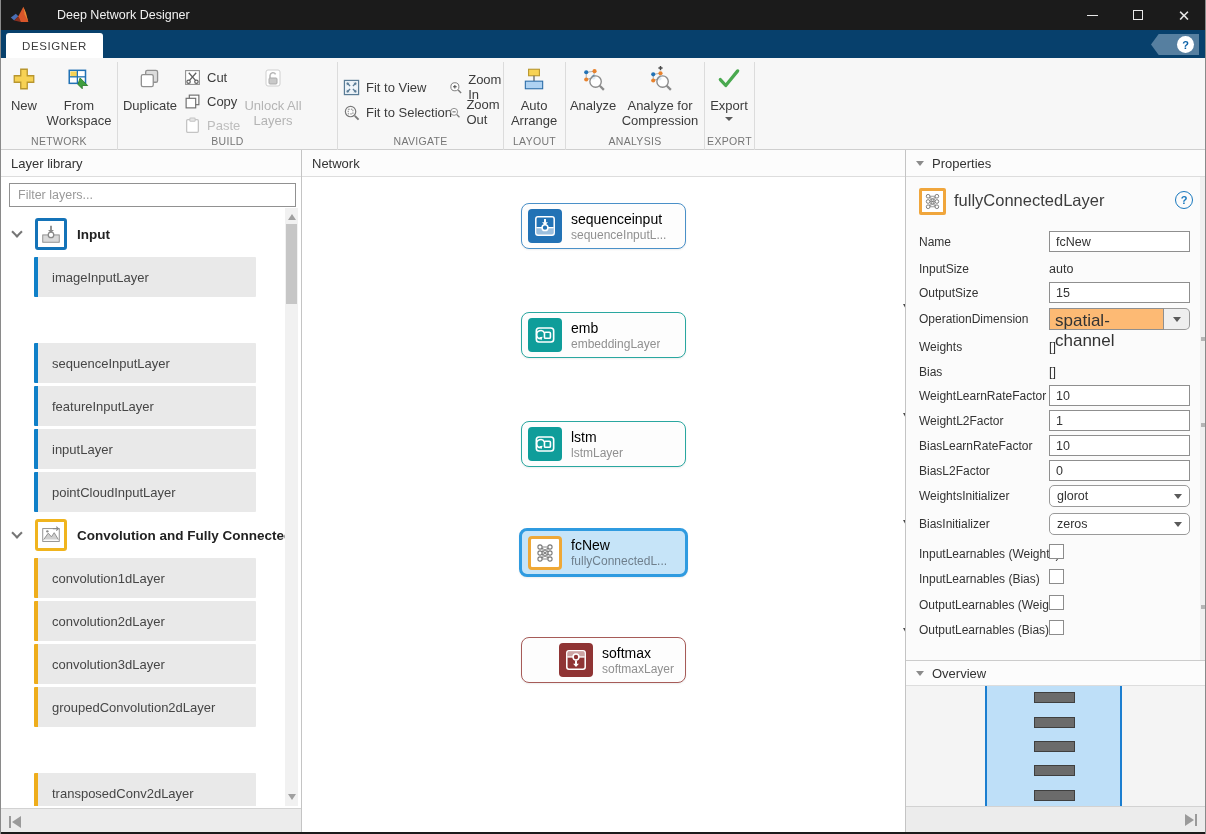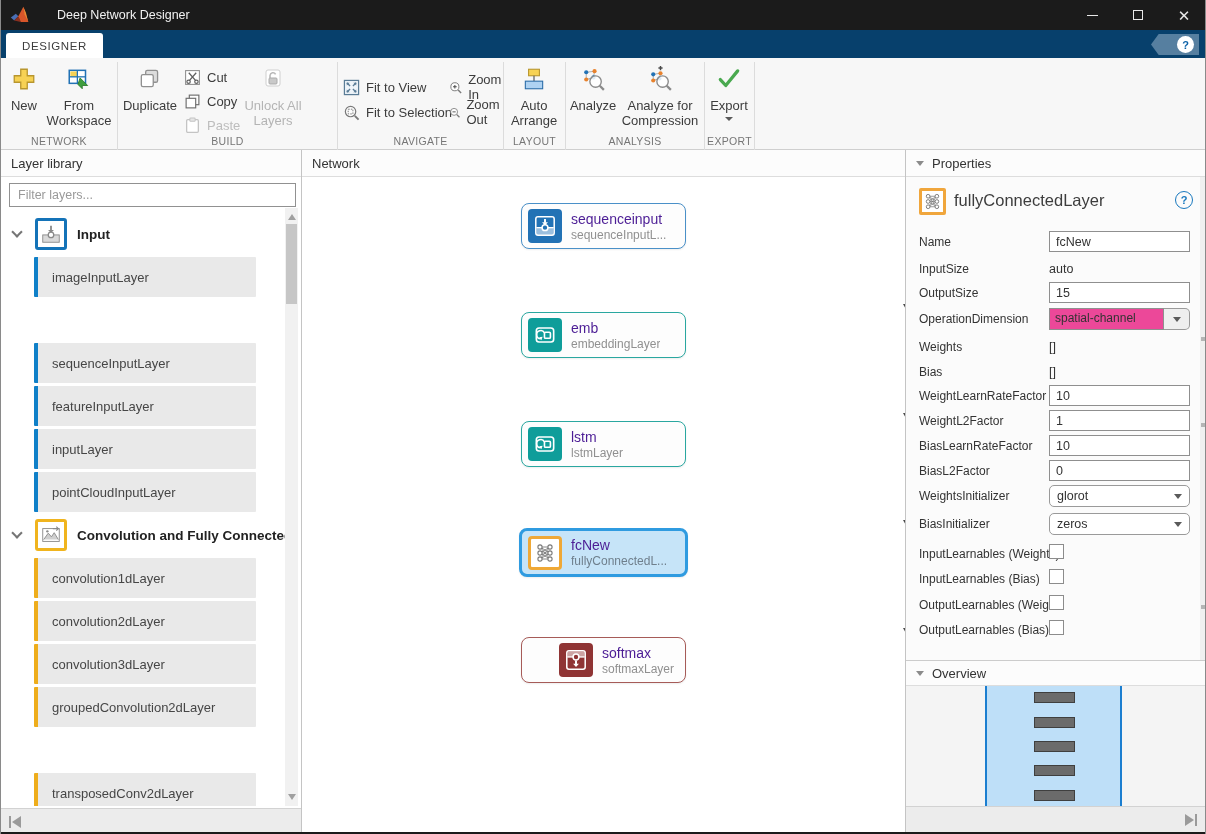--- a/index.html
+++ b/index.html
@@ -85,21 +85,21 @@
   .tri-r { width:0; height:0; border-top:6px solid transparent; border-bottom:6px solid transparent; border-left:9px solid #9a9a9a; }
   .bottom-edge { left:0; top:832px; width:1206px; height:2px; background:#1b1b1b; }
 
   
   .net-header { left:301px; top:150px; width:603px; height:27px; padding-left:10px; }
   .canvas { left:301px; top:177px; width:603px; height:655px; background:#fff; }
   .node { position:absolute; width:165px; height:46px; background:#fdfdfd; border-radius:8px;
       display:flex; align-items:center; padding-left:6px; box-shadow:0 1px 2px rgba(0,0,0,0.07); }
   .node-icon { width:34px; height:34px; border-radius:4px; display:flex; align-items:center; justify-content:center; flex:0 0 auto; }
   .node-text { margin-left:9px; overflow:hidden; }
-  .node-title { font-size:14px; color:#4c1d95; line-height:17px; white-space:nowrap; }
+  .node-title { font-size:14px; color:#000000; line-height:17px; white-space:nowrap; }
   .node-sub { font-size:12px; color:#909090; line-height:14px; white-space:nowrap; }
   .n-blue  { border:1.5px solid #4a90c8; }
   .n-teal  { border:1.5px solid #2aa7a0; }
   .n-red   { border:1.5px solid #a65b58;padding-left:37px; }
   .n-sel   { border:3px solid #2f9be0; background:#c6e4f8; }
   .ic-blue { background:#2272b5; }
   .ic-teal { background:#0f9d9a; }
   .ic-red  { background:#8f3434; }
   .ic-fc   { background:#fff; border:3px solid #efa836; }
   .edge { position:absolute; left:601px; width:11px; }
@@ -115,21 +115,21 @@
   .props-title { position:absolute; left:48px; top:14px; font-size:16.5px; color:#3d3d3d; }
   .props-help { position:absolute; left:269px; top:14px; width:18px; height:18px; border:1.5px solid #1878be; border-radius:50%;
       color:#1878be; font-size:11px; font-weight:bold; display:flex; align-items:center; justify-content:center; }
   .prow { position:absolute; left:13px; width:278px; height:22px; }
   .prow .plabel { position:absolute; left:0; top:4px; font-size:12px; color:#333; white-space:nowrap; }
   .prow .pctrl { position:absolute; left:130px; top:0; width:141px; }
   .pinput { width:141px; height:21px; border:1px solid #8f8f8f; background:#fff; font-size:12.5px; color:#333;
       padding:0 6px; font-family:inherit; }
   .ptext { position:absolute; left:130px; top:4px; font-size:12.5px; color:#333; }
   .pcombo { display:flex; }
-  .pcombo .cinput { width:115px; height:22px; border:1px solid #8f8f8f; background:#ec4899; font-size:12px; color:#333;
+  .pcombo .cinput { width:115px; height:22px; border:1px solid #8f8f8f; background:#fdba74; font-size:17px; color:#333;
       padding:2px 5px 16px 5px; }
   .pcombo .cbtn { width:26px; height:22px; border:1px solid #9a9a9a; border-left:none; border-radius:0 5px 5px 0;
       background:#efefef; display:flex; align-items:center; justify-content:center; }
   .pselect { width:141px; height:22px; border:1px solid #9a9a9a; border-radius:5px; background:#fff;
       display:flex; align-items:center; justify-content:space-between; padding:0 7px; font-size:12.5px; color:#333; }
   .tri-sel { width:0; height:0; border-left:4px solid transparent; border-right:4px solid transparent; border-top:5px solid #5a5a5a; }
   .pcheck { position:absolute; left:130px; top:1px; width:15px; height:15px; border:1px solid #8c8c8c; background:#fff; }
 
   
   .props-scroll { left:1199px; top:177px; width:7px; height:483px; background:#f0f0f0; }

